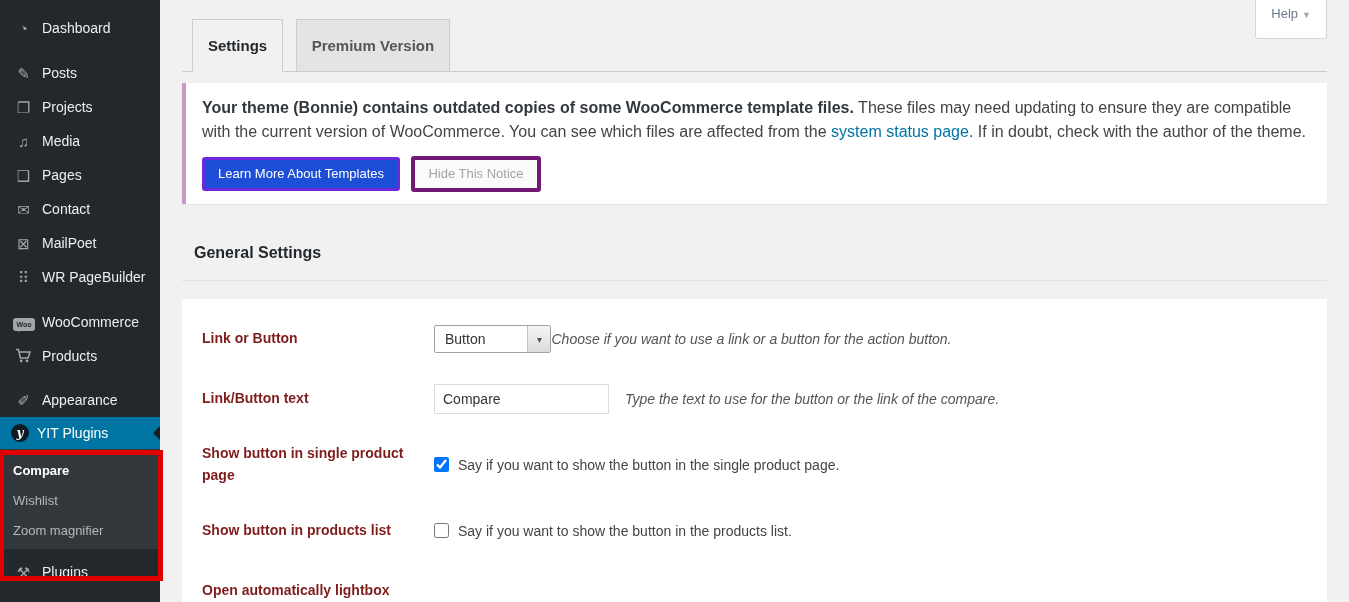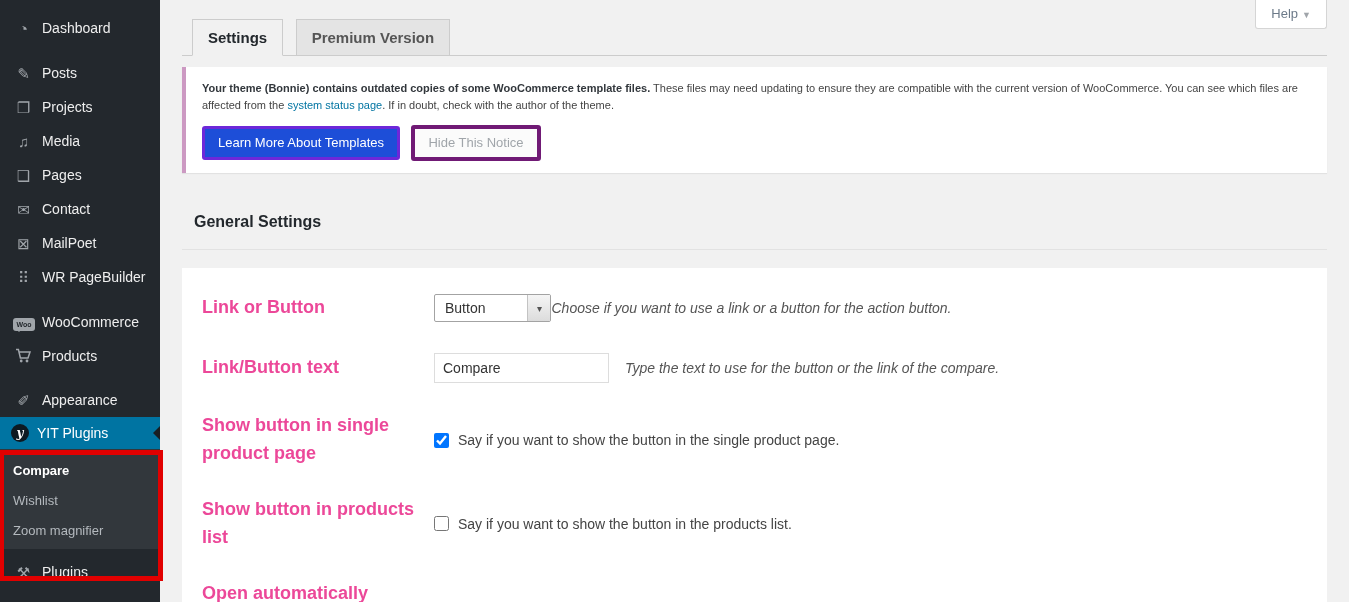--- a/index.html
+++ b/index.html
@@ -21,41 +21,41 @@
   .smi.active{color:#fff;font-weight:700;}
   .bubble{display:inline-block;width:14px;height:10px;background:#a0a5aa;border-radius:2px;position:relative;}
   .bubble::after{content:"";position:absolute;left:2px;bottom:-4px;border:4px solid transparent;border-top-color:#a0a5aa;border-left-width:2px;border-right-width:2px;}
   .woobadge{display:inline-block;width:22px;height:13px;background:#a0a5aa;border-radius:3px;position:relative;color:#23282d;font-size:7px;font-weight:700;text-align:center;line-height:13px;}
   .woobadge::after{content:"";position:absolute;left:3px;bottom:-4px;border:3px solid transparent;border-top-color:#a0a5aa;}
   
   .red-annotation{position:absolute;left:-1px;top:450px;width:164px;height:131px;border:5px solid #e10000;box-sizing:border-box;z-index:9;pointer-events:none;}
 
   
   .main{position:absolute;left:160px;right:0;top:0;bottom:0;padding:0 22px;box-sizing:border-box;}
-  .help-tab{position:absolute;top:0;right:22px;background:#fff;border:1px solid #d5d5d5;border-top:none;border-radius:0 0 3px 3px;padding:6px 15px 7px;font-size:13px;color:#6c7a89;cursor:pointer;text-align:center;}
+  .help-tab{position:absolute;top:0;right:22px;background:#fff;border:1px solid #d5d5d5;border-top:none;border-radius:0 0 3px 3px;padding:6px 15px 17px;font-size:13px;color:#6c7a89;cursor:pointer;text-align:center;}
   .help-tab .arrow{font-size:9px;color:#a0a5aa;margin-left:4px;}
 
   .nav-tabs{padding-top:19px;border-bottom:1px solid #ccc;padding-left:2px;}
-  .nav-tab{display:inline-block;margin:0 0 -1px 8px;padding:9px 15px;font-size:15px;font-weight:600;color:#555;background:#e4e4e4;border:1px solid #ccc;cursor:pointer;}
+  .nav-tab{display:inline-block;margin:0 0 -1px 8px;padding:17px 15px;font-size:15px;font-weight:600;color:#555;background:#e4e4e4;border:1px solid #ccc;cursor:pointer;}
   .nav-tab.active{background:#f1f1f1;border-bottom:1px solid #f1f1f1;color:#23282d;}
 
   .notice{margin-top:11px;background:#fff;border-left:4px solid #cc99c2;box-shadow:0 1px 1px rgba(0,0,0,.06);padding:2px 16px 12px;}
-  .notice p.msg{margin:11px 0 4px;font-size:11px;color:#444;line-height:1.5;}
+  .notice p.msg{margin:11px 0 4px;font-size:16px;color:#444;line-height:1.5;}
   .notice .msg b{color:#32373c;}
   .notice a{color:#0074a2;text-decoration:none;cursor:pointer;}
   .notice .btnrow{margin-top:12px;}
   .btn{display:inline-block;font-size:13px;padding:7px 13px;border-radius:3px;cursor:pointer;line-height:1.1;}
   .btn-pink{background:#1d4ed8;border:3px solid #6d28d9;color:#fff;}
   .btn-plain{background:#fbfbfb;border:4px solid #701a75;color:#a0a5aa;margin-left:7px;}
 
   .section-title{margin:40px 0 0;font-size:16px;font-weight:700;color:#23282d;padding:0 0 18px 12px;border-bottom:1px solid #e2e2e2;}
 
   .panel{background:#fff;margin-top:18px;padding:10px 20px 8px;}
   .f-row{display:flex;align-items:center;padding:14px 0;min-height:32px;}
-  .f-label{width:232px;flex-shrink:0;box-sizing:border-box;padding-right:20px;font-size:18px;font-weight:700;color:#ec4899;line-height:1.55;}
+  .f-label{width:232px;flex-shrink:0;box-sizing:border-box;padding-right:20px;font-size:14px;font-weight:700;color:#7f1d1d;line-height:1.55;}
   .f-field{display:flex;align-items:center;font-size:14px;color:#444;}
   .desc-italic{font-style:italic;color:#555;margin-left:0;}
   .desc-plain{margin-left:9px;color:#444;}
   .sel{display:inline-flex;align-items:stretch;border:1px solid #a3a3a3;background:#fff;height:26px;border-radius:2px;cursor:pointer;gap:32px;}
   .sel-text{display:flex;align-items:center;padding:0 10px;font-size:14px;color:#333;}
   .sel-arrow{width:22px;border-left:1px solid #c3c3c3;background:linear-gradient(#f5f5f5,#dcdcdc);display:flex;align-items:center;justify-content:center;color:#555;font-size:10px;}
   .txt-input{width:157px;padding:6px 8px;border:1px solid #ddd;font-size:14px;color:#333;font-family:inherit;background:#fff;}
   .chk{width:15px;height:15px;margin:0;cursor:pointer;flex-shrink:0;}
 </style>
 </head>

